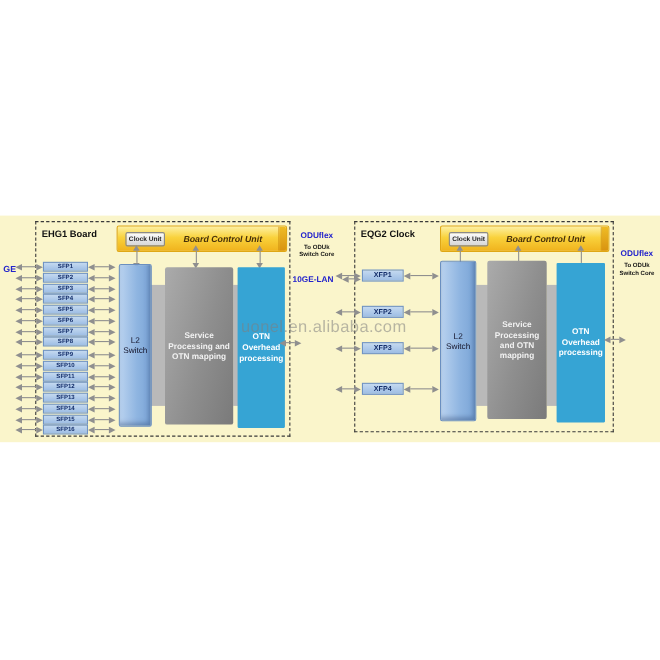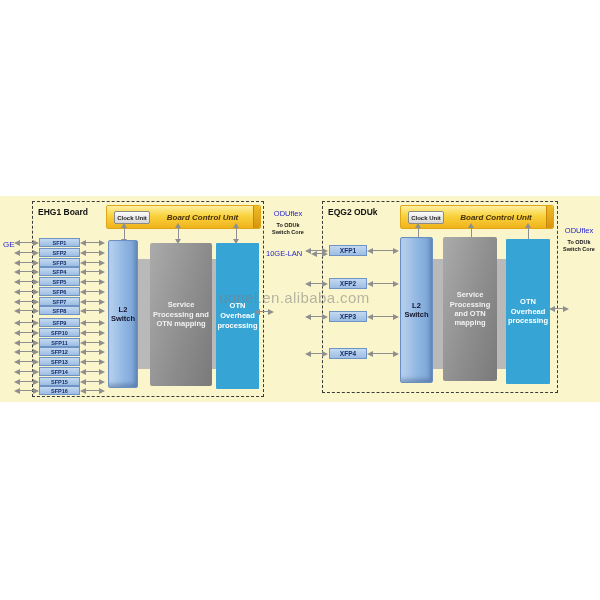--- a/index.html
+++ b/index.html
@@ -28,21 +28,21 @@
   .bcu-text { position:absolute; left:46px; right:8px; top:0; bottom:0; display:flex; align-items:center;
               justify-content:center; font-size:8px; font-weight:bold; color:#46300a; white-space:nowrap;font-style:italic; }
   .clock-unit { position:absolute; left:7px; top:5px; width:36px; height:13px;
                 background:linear-gradient(180deg,#fcfcfc,#d6d6d6); border:1px solid #8a8a8a; border-radius:2px;
                 display:flex; align-items:center; justify-content:center;
                 font-size:6px; font-weight:bold; color:#222; white-space:nowrap; }
 
   .l2 { position:absolute; background:linear-gradient(90deg,#b9d2ef 0%,#8fb5e1 55%,#7aa4d6 100%);
         border:1px solid #6a8fc0; border-radius:2px; box-shadow:inset -2px -3px 4px rgba(35,60,105,.35);
         display:flex; align-items:center; justify-content:center; text-align:center;
-        font-size:7.5px; font-weight:bold; color:#14142a; line-height:1.2; }
+        font-size:7.5px; font-weight:normal; color:#14142a; line-height:1.2; }
   .board.left  .l2 { left:75px; top:38px; width:30px; height:148px; }
   .board.right .l2 { left:77px; top:35px; width:33px; height:146px; }
 
   .wing { position:absolute; top:57px; height:110px; background:#b9b9b9; }
   .board.left  .wing.w1 { left:104px; width:14px; }
   .board.left  .wing.w2 { left:179px; width:8px;  }
   .board.right .wing.w1 { left:110px; width:12px; }
   .board.right .wing.w2 { left:174px; width:11px; }
 
   .svc { position:absolute; background:linear-gradient(105deg,#ababab 0%,#8e8e8e 55%,#7a7a7a 100%);
@@ -81,21 +81,21 @@
   .port-row.xfp { left:304px; width:96px; height:11px; }
   .port-row .a1 { width:13px; margin:0 6px 0 6px; }
   .port-row .a2 { flex:1; margin:0 7px 0 6px; }
   .port-row.xfp .a1 { width:11px; margin:0 7px; }
   .port-box { background:linear-gradient(180deg,#c4d9f0 0%,#9dbde4 100%);
               border:1px solid #6f93c4; display:flex; align-items:center; justify-content:center;
               font-weight:bold; color:#152f6b; white-space:nowrap; }
   .port-row.sfp .port-box { width:41px; height:9px;  font-size:5.5px; }
   .port-row.xfp .port-box { width:38px; height:11px; font-size:6.5px; }
 
-  .lbl-blue  { position:absolute; font-weight:normal; color:#2323cc; white-space:nowrap; }
+  .lbl-blue  { position:absolute; font-weight:bold; color:#2323cc; white-space:nowrap; }
   .lbl-small { position:absolute; font-weight:bold; color:#151515; font-size:5.5px; line-height:1.2; text-align:center; }
 </style>
 </head>
 <body>
 
 <div id="canvas">
   <div class="band"></div>
 
   <div class="board left">
     <div class="board-title">EHG1 Board</div>
@@ -108,21 +108,21 @@
     <div class="varr v2"></div>
     <div class="varr v3"></div>
     <div class="wing w1"></div>
     <div class="wing w2"></div>
     <div class="l2">L2 Switch</div>
     <div class="svc">Service Processing and OTN mapping</div>
     <div class="otn">OTN Overhead processing</div>
   </div>
 
   <div class="board right">
-    <div class="board-title">EQG2 ODUk</div>
+    <div class="board-title">EQG2 Clock</div>
     <div class="bcu-bar">
       <div class="bcu-tab"></div>
       <div class="clock-unit">Clock Unit</div>
       <div class="bcu-text">Board Control Unit</div>
     </div>
     <div class="varr v1"></div>
     <div class="varr v2"></div>
     <div class="varr v3"></div>
     <div class="wing w1"></div>
     <div class="wing w2"></div>

